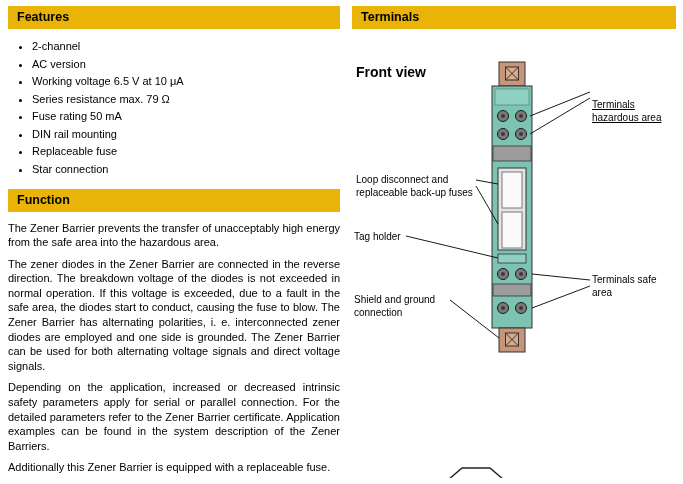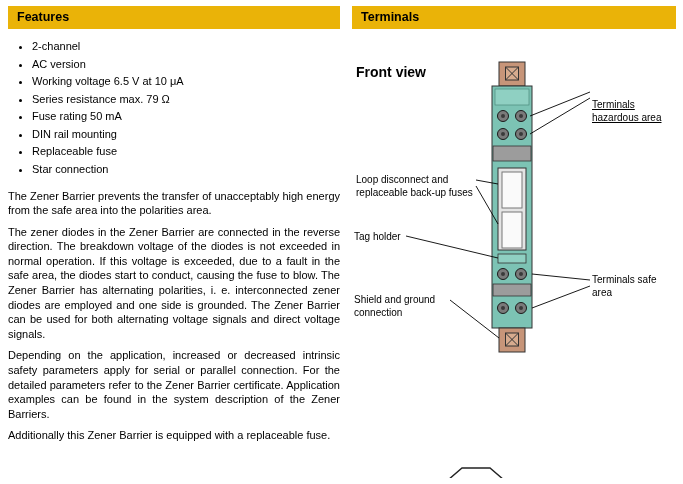--- a/index.html
+++ b/index.html
@@ -47,23 +47,26 @@
       <li>2-channel</li>
       <li>AC version</li>
       <li>Working voltage 6.5 V at 10 μA</li>
       <li>Series resistance max. 79 Ω</li>
       <li>Fuse rating 50 mA</li>
       <li>DIN rail mounting</li>
       <li>Replaceable fuse</li>
       <li>Star connection</li>
     </ul>
 
+    <div class="section-header">
+      <span>Function</span>
+    </div>
 
     <div class="function-text">
-      <p>The Zener Barrier prevents the transfer of unacceptably high energy from the safe area into the polarities area.</p>
+      <p>The Zener Barrier prevents the transfer of unacceptably high energy from the safe area into the hazardous area.</p>
       <p>The zener diodes in the Zener Barrier are connected in the reverse direction. The breakdown voltage of the diodes is not exceeded in normal operation. If this voltage is exceeded, due to a fault in the safe area, the diodes start to conduct, causing the fuse to blow. The Zener Barrier has alternating polarities, i. e. interconnected zener diodes are employed and one side is grounded. The Zener Barrier can be used for both alternating voltage signals and direct voltage signals.</p>
       <p>Depending on the application, increased or decreased intrinsic safety parameters apply for serial or parallel connection. For the detailed parameters refer to the Zener Barrier certificate. Application examples can be found in the system description of the Zener Barriers.</p>
       <p>Additionally this Zener Barrier is equipped with a replaceable fuse.</p>
     </div>
   </div>
 
   <div class="col-right">
     <div class="section-header">
       <span>Terminals</span>
     </div>

